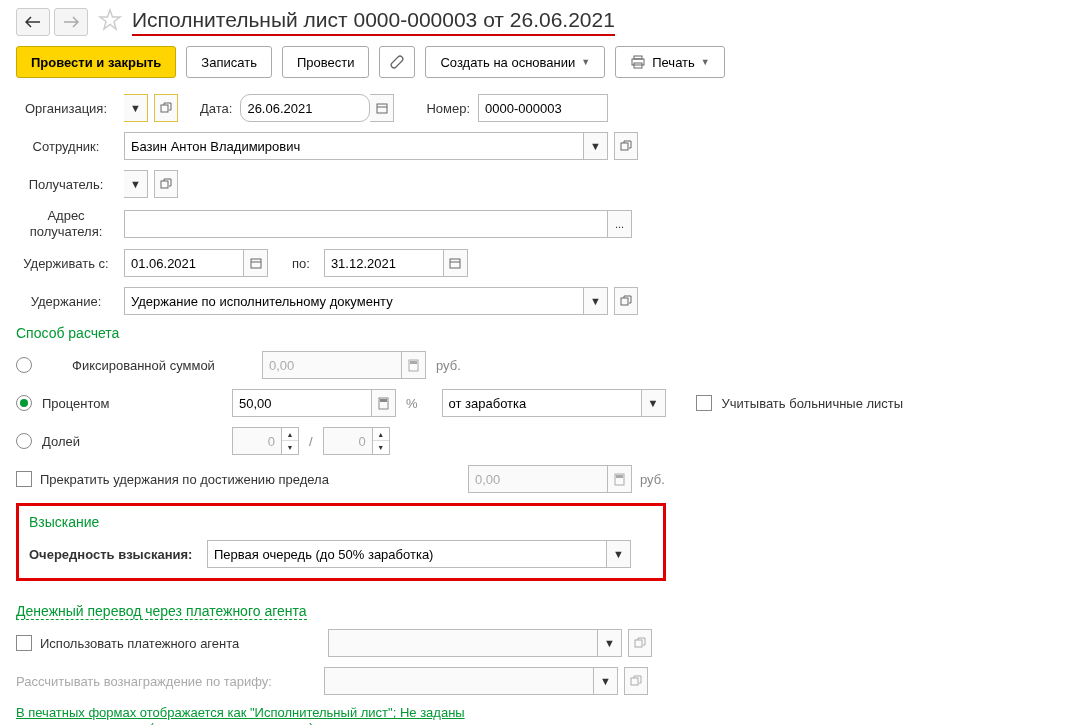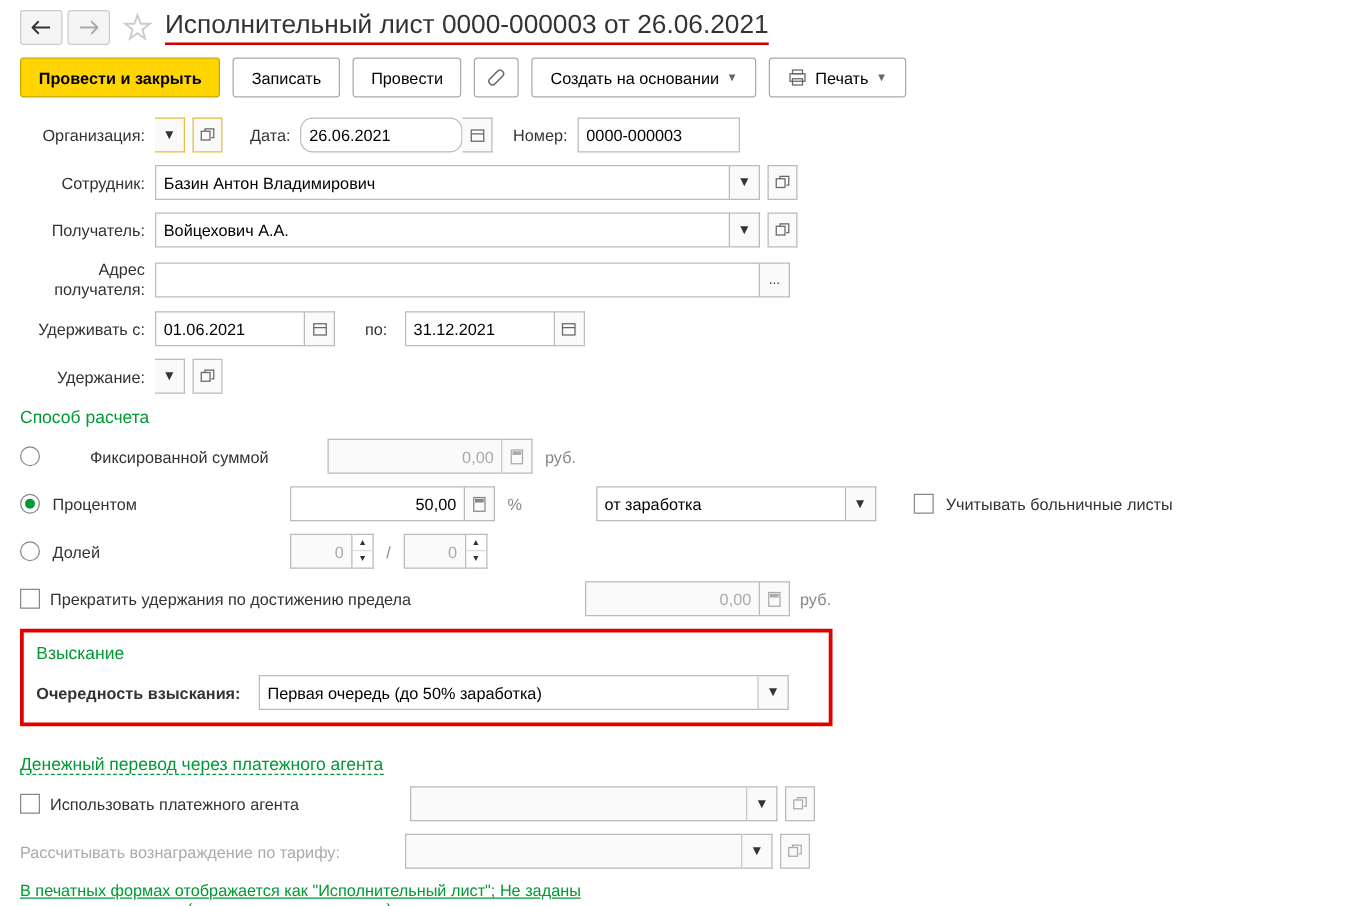--- a/index.html
+++ b/index.html
@@ -6,21 +6,21 @@
     body {
       font-family: Arial, sans-serif;
       font-size: 13px;
       color: #333;
       background: #fff;
       padding: 8px 16px;
       width: 1091px;
     }
     .nav-row {
       display: flex;
-      align-items: center;
+      align-items: flex-start;
       gap: 4px;
       margin-bottom: 10px;
     }
     .nav-btn {
       width: 34px;
       height: 28px;
       border: 1px solid #ccc;
       background: #f5f5f5;
       display: flex;
       align-items: center;
@@ -69,21 +69,21 @@
       justify-content: center;
     }
     .form-row {
       display: flex;
       align-items: center;
       margin-bottom: 10px;
       gap: 8px;
     }
     .label {
       width: 100px;
-      text-align: right;
+      text-align: center;
     }
     .input-group {
       display: flex;
       align-items: stretch;
       height: 28px;
     }
     .input {
       border: 1px solid #bbb;
       padding: 4px 6px;
       height: 28px;
@@ -136,21 +136,20 @@
       background: #009933;
       border-radius: 50%;
     }
     .checkbox {
       width: 16px;
       height: 16px;
       border: 1px solid #888;
       flex-shrink: 0;
     }
     .num-input {
-      text-align: right;
       width: 140px;
     }
     .num-input-sm { width: 50px; text-align: right; }
     .disabled { color: #aaa; background: #fafafa; }
     .disabled-text { color: #aaa; }
     .unit { color: #888; }
     .red-box {
       border: 3px solid #e00000;
       padding: 8px 10px 10px 10px;
       margin: 6px 0 22px 0;
@@ -242,42 +241,41 @@
   <span style="margin-left:14px;">Дата:</span>
   <div class="input-group">
     <input class="input" style="width: 130px; border-radius: 10px;" value="26.06.2021">
     <div class="input-btn">
       <svg width="12" height="12" viewBox="0 0 12 12">
           <rect x="1" y="2" width="10" height="9" fill="none" stroke="#666"></rect>
           <line x1="1" y1="5" x2="11" y2="5" stroke="#666"></line>
         </svg>
     </div>
   </div>
-  <span style="margin-left:8px;">Номер:</span>
+  <span style="margin-left:24px;">Номер:</span>
   <input class="input" style="width: 130px;" value="0000-000003">
 </div>
 
 <div class="form-row">
   <span class="label">Сотрудник:</span>
   <div class="input-group">
     <input class="input" style="width: 460px;" value="Базин Антон Владимирович">
     <div class="input-btn">▼</div>
     <div class="input-btn input-btn-detached">
       <svg width="12" height="12" viewBox="0 0 12 12">
           <rect x="1" y="3" width="7" height="7" fill="none" stroke="#666"></rect>
           <path d="M4 3 V1 H11 V8 H9" fill="none" stroke="#666"></path>
         </svg>
     </div>
   </div>
 </div>
 
 <div class="form-row">
   <span class="label">Получатель:</span>
   <div class="input-group">
-    <input class="input" style="width: 460px;" value="Войцехович А.А.">
     <div class="input-btn">▼</div>
     <div class="input-btn input-btn-detached">
       <svg width="12" height="12" viewBox="0 0 12 12">
           <rect x="1" y="3" width="7" height="7" fill="none" stroke="#666"></rect>
           <path d="M4 3 V1 H11 V8 H9" fill="none" stroke="#666"></path>
         </svg>
     </div>
   </div>
 </div>
 
@@ -308,20 +306,21 @@
           <rect x="1" y="2" width="10" height="9" fill="none" stroke="#666"></rect>
           <line x1="1" y1="5" x2="11" y2="5" stroke="#666"></line>
         </svg>
     </div>
   </div>
 </div>
 
 <div class="form-row">
   <span class="label">Удержание:</span>
   <div class="input-group">
+    <input class="input" style="width: 460px;" value="Удержание по исполнительному документу">
     <div class="input-btn">▼</div>
     <div class="input-btn input-btn-detached">
       <svg width="12" height="12" viewBox="0 0 12 12">
           <rect x="1" y="3" width="7" height="7" fill="none" stroke="#666"></rect>
           <path d="M4 3 V1 H11 V8 H9" fill="none" stroke="#666"></path>
         </svg>
     </div>
   </div>
 </div>
 
@@ -351,21 +350,21 @@
     <input class="input num-input" value="50,00" style="">
     <div class="calc-icon">
       <svg width="11" height="13" viewBox="0 0 11 13">
           <rect x="1" y="1" width="9" height="11" fill="none" stroke="#888"></rect>
           <rect x="2" y="2" width="7" height="3" fill="#888"></rect>
         </svg>
     </div>
   </div>
   <span class="unit">%</span>
   <div class="input-group" style="margin-left:14px;">
-    <input class="input" style="width: 200px; margin-left: 35px;" value="от заработка">
+    <input class="input" style="width: 200px;" value="от заработка">
     <div class="input-btn">▼</div>
   </div>
   <div class="checkbox" style="margin-left:20px;"></div>
   <span>Учитывать больничные листы</span>
 </div>
 
 <div class="radio-group">
   <div class="radio-circle"></div>
   <span style="width:180px;">Долей</span>
   <div class="input-group">

